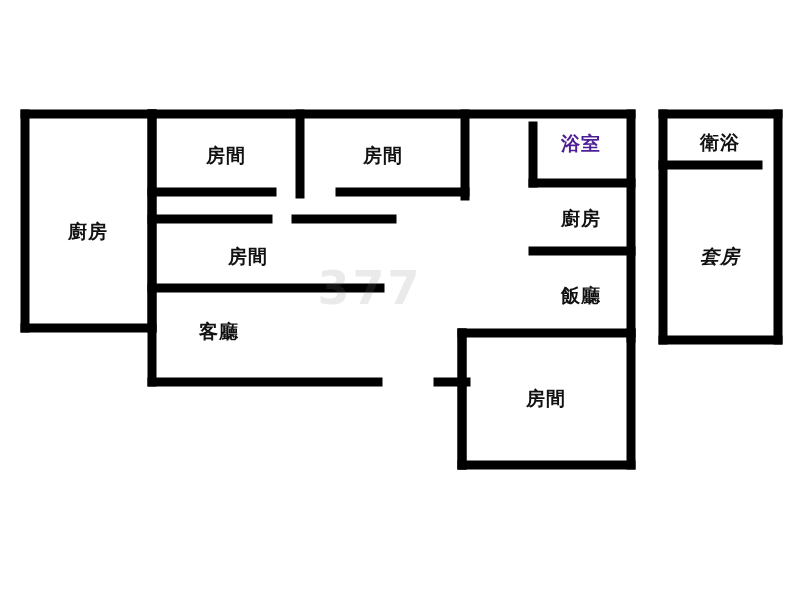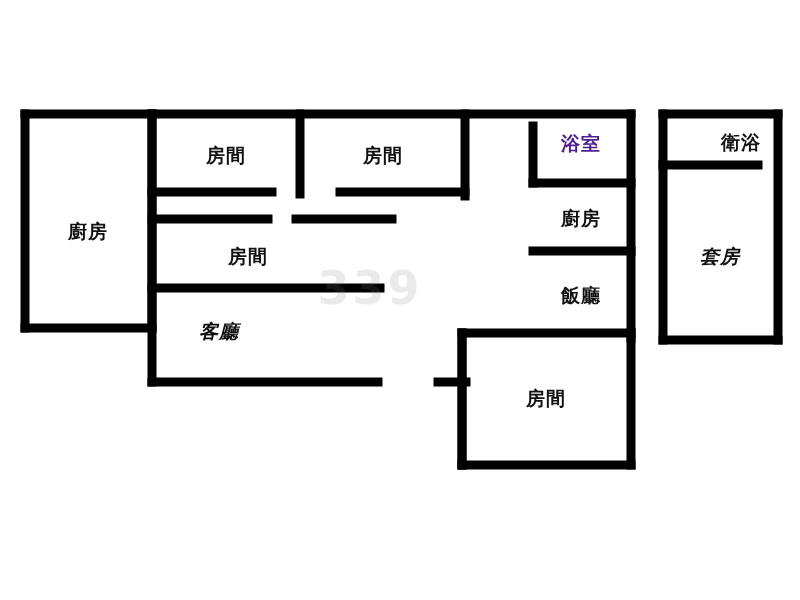--- a/index.html
+++ b/index.html
@@ -86,24 +86,24 @@
         <rect x="773.5" y="109.5" width="9" height="235" fill="#000000"></rect>
         <rect x="658.5" y="160.5" width="104" height="9" fill="#000000"></rect>
       </g>
   </svg>
 
   <div id="label-layer">
       <div class="room-label" style="left: 88px; top: 232px; color: rgb(17, 17, 17);">廚房</div>
       <div class="room-label" style="left: 226px; top: 156px; color: rgb(17, 17, 17);">房間</div>
       <div class="room-label" style="left: 383px; top: 156px; color: rgb(17, 17, 17);">房間</div>
       <div class="room-label" style="left: 248px; top: 257px; color: rgb(17, 17, 17);">房間</div>
-      <div class="room-label" style="left: 219px; top: 332px; color: rgb(17, 17, 17); font-style: italic;">客廳</div>
+      <div class="room-label" style="left: 219px; top: 332px; color: rgb(17, 17, 17);">客廳</div>
       <div class="room-label" style="left: 581px; top: 144px; color: #4c1d95;">浴室</div>
       <div class="room-label" style="left: 581px; top: 219px; color: rgb(17, 17, 17);">廚房</div>
       <div class="room-label" style="left: 581px; top: 296px; color: rgb(17, 17, 17); text-align: center;">飯廳</div>
       <div class="room-label" style="left: 546px; top: 399px; color: rgb(17, 17, 17);">房間</div>
-      <div class="room-label" style="left: 720px; top: 143px; color: rgb(17, 17, 17); margin-left: 21px;">衛浴</div>
+      <div class="room-label" style="left: 720px; top: 143px; color: rgb(17, 17, 17);">衛浴</div>
       <div class="room-label" style="left: 720px; top: 257px; color: rgb(17, 17, 17); font-style: italic;">套房</div>
     </div>
 
-  <div class="watermark" id="watermark" style="left: 370px; top: 288px; color: rgba(125, 125, 125, 0.16);">339</div>
+  <div class="watermark" id="watermark" style="left: 370px; top: 288px; color: rgba(125, 125, 125, 0.16);">377</div>
 
 </div>
 
 </body></html>

